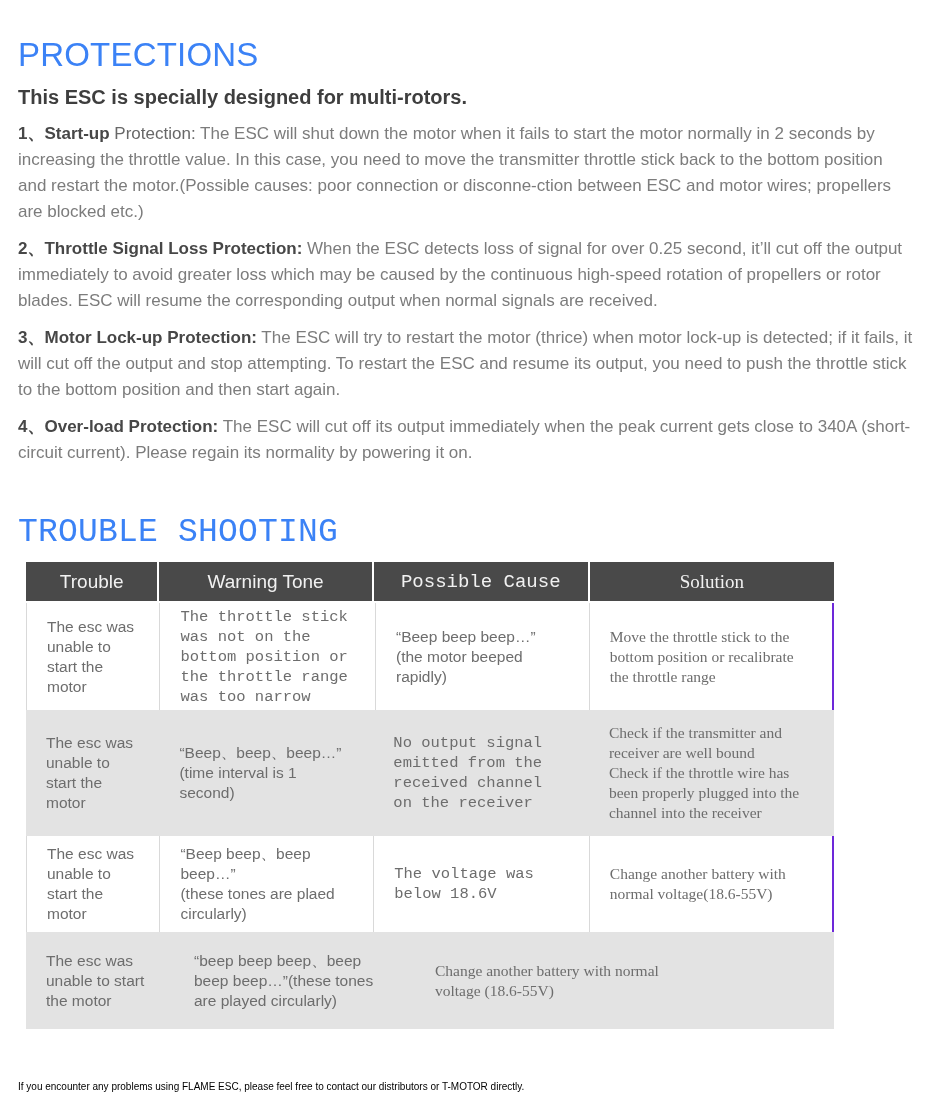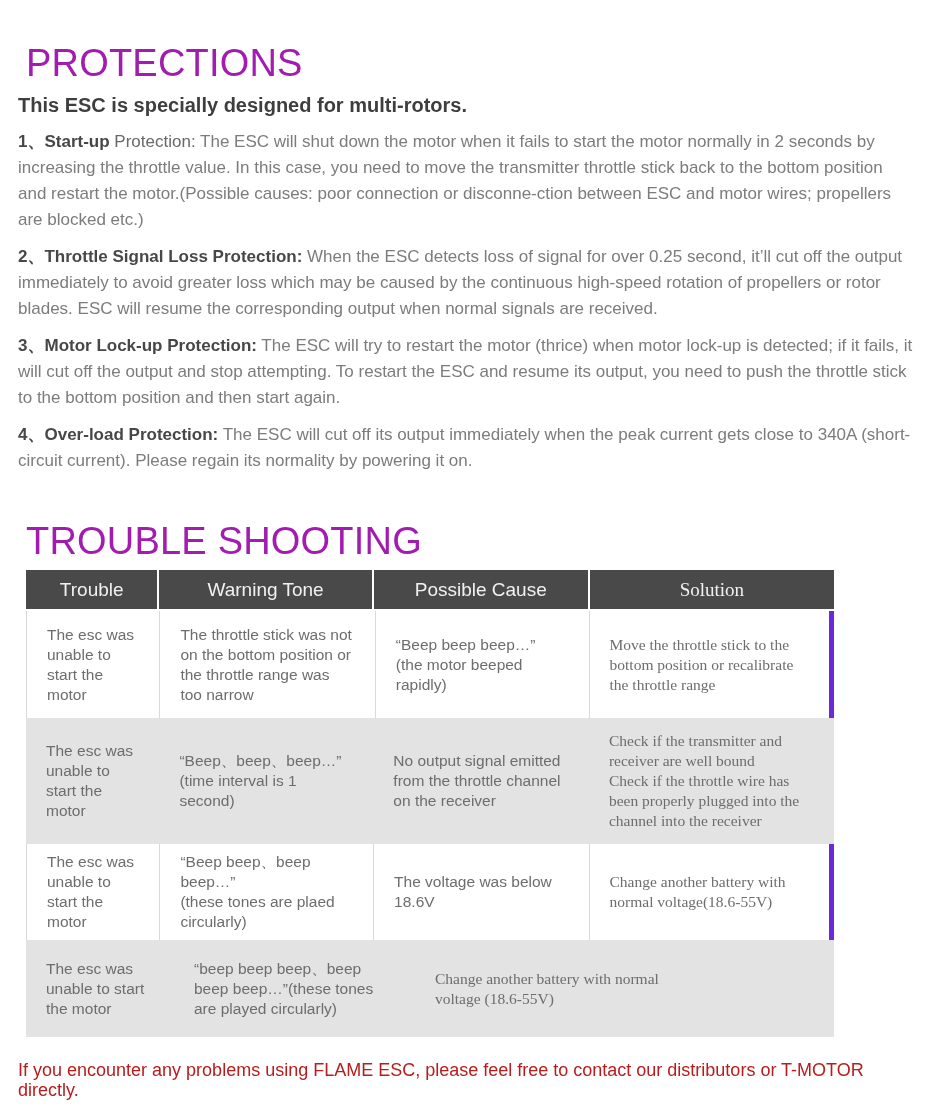--- a/index.html
+++ b/index.html
@@ -6,44 +6,44 @@
   html, body { margin: 0; padding: 0; }
   body {
     width: 940px;
     height: 1116px;
     background: #ffffff;
     font-family: "Liberation Sans", sans-serif;
   }
   .page { padding: 38px 13px 0 18px; }
 
   .big-heading {
-    font-size: 38px;
+    font-size: 33px;
     line-height: 34px;
     font-weight: 400;
-    color: #a21caf;
+    color: #3b82f6;
     letter-spacing: 0.2px;
-    margin: 8px;
+    margin: 0;
   }
   .subtitle {
     font-size: 20px;
     line-height: 24px;
     font-weight: 700;
     color: #3e3e3e;
     margin: 13px 0 12px 0;
   }
   .para {
     font-size: 17px;
     line-height: 26px;
     color: #7c7c7c;
     margin: 11px 12px 0 0;
   }
   .p-strong { font-weight: 700; color: #474747; }
   .p-rest { color: #686868; }
 
-  .ts-heading { margin-top: 50px; }
+  .ts-heading { margin-top: 50px; font-family: Liberation Mono, monospace; }
 
   .ts-table { margin-top: 12px; width: 816px; padding-left: 8px; }
   .thead {
     display: flex;
     height: 39px;
     background: #494949;
     margin-bottom: 2px;
   }
   .hcell {
     display: flex;
@@ -59,37 +59,37 @@
   .cell {
     display: flex;
     align-items: center;
     padding: 0 20px;
     font-size: 15.5px;
     line-height: 20px;
     color: #6d6d6d;
     white-space: pre-line;
   }
   .trow.white .cell { background: #ffffff; border-left: 1px solid #d9d9d9; }
-  .trow.white .cell:last-child { border-right: 5px solid #6d28d9; }
+  .trow.white .cell:last-child { border-right: 2px solid #6d28d9; }
   .trow.gray { background: #e3e3e3; }
 
   .w1 { width: 148px; }
   .w2 { width: 241px; }
-  .w3 { width: 243px; }
+  .w3 { width: 243px; font-family: Liberation Mono, monospace; }
   .w4 { width: 277px; font-family: Liberation Serif, serif; }
   .r1 { height: 107px; }
   .r2 { height: 126px; }
   .r3 { height: 96px; }
   .r4 { height: 97px; }
 
   .footer-note {
-    margin-top: 23px;
-    font-size: 18px;
+    margin-top: 48px;
+    font-size: 10px;
     line-height: 20px;
-    color: #b91c1c;
+    color: #000000;
   }
 </style>
 </head>
 <body>
 
 <div class="page">
 
   <section>
     <h1 class="big-heading">PROTECTIONS</h1>
     <h2 class="subtitle">This ESC is specially designed for multi-rotors.</h2>
@@ -119,21 +119,21 @@
         <div class="cell w3">The throttle stick was not on the bottom position or the throttle range was too narrow</div>
         <div class="cell w2">“Beep beep beep…”
 (the motor beeped rapidly)</div>
         <div class="cell w4">Move the throttle stick to the bottom position or recalibrate the throttle range</div>
       </div>
 
       <div class="trow gray r2">
         <div class="cell w1">The esc was unable to start the motor</div>
         <div class="cell w2">“Beep、beep、beep…”
 (time interval is 1 second)</div>
-        <div class="cell w3">No output signal emitted from the throttle channel on the receiver</div>
+        <div class="cell w3">No output signal emitted from the received channel on the receiver</div>
         <div class="cell w4">Check if the transmitter and receiver are well bound
 Check if the throttle wire has been properly plugged into the channel into the receiver</div>
       </div>
 
       <div class="trow white r3">
         <div class="cell w1">The esc was unable to start the motor</div>
         <div class="cell w2">“Beep beep、beep beep…”
 (these tones are plaed circularly)</div>
         <div class="cell w3">The voltage was below 18.6V</div>
         <div class="cell w4">Change another battery with normal voltage(18.6-55V)</div>

